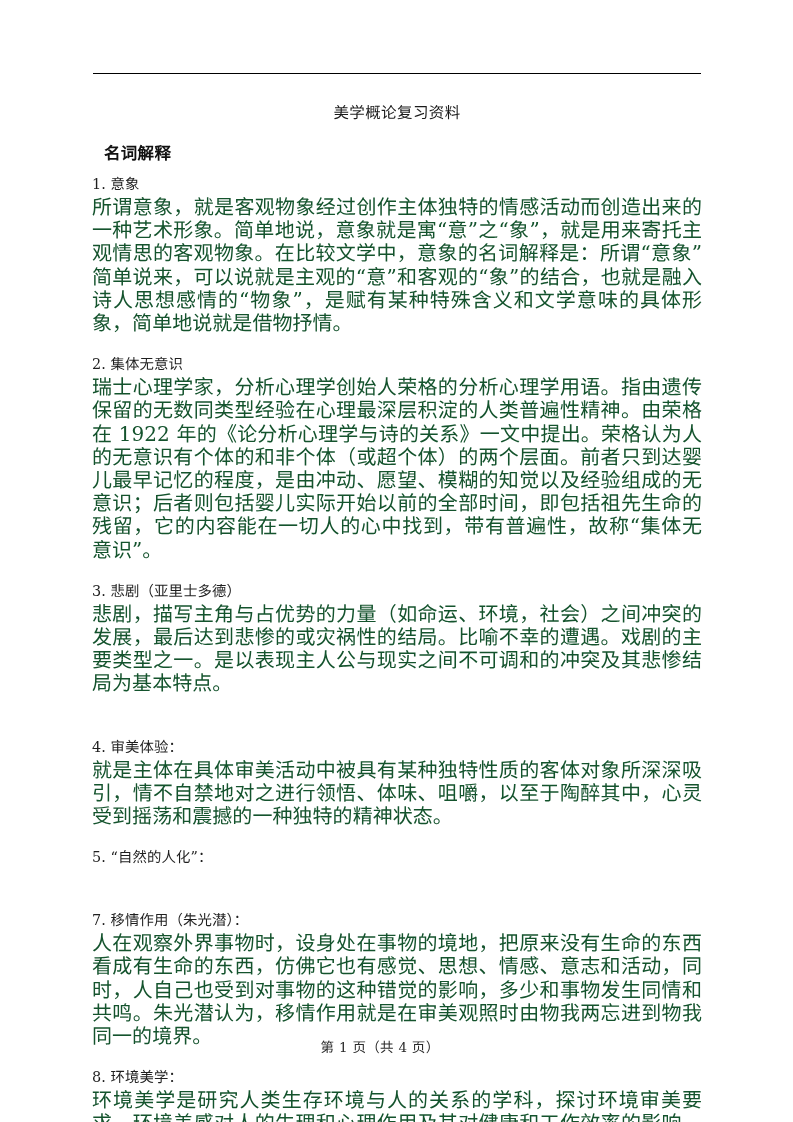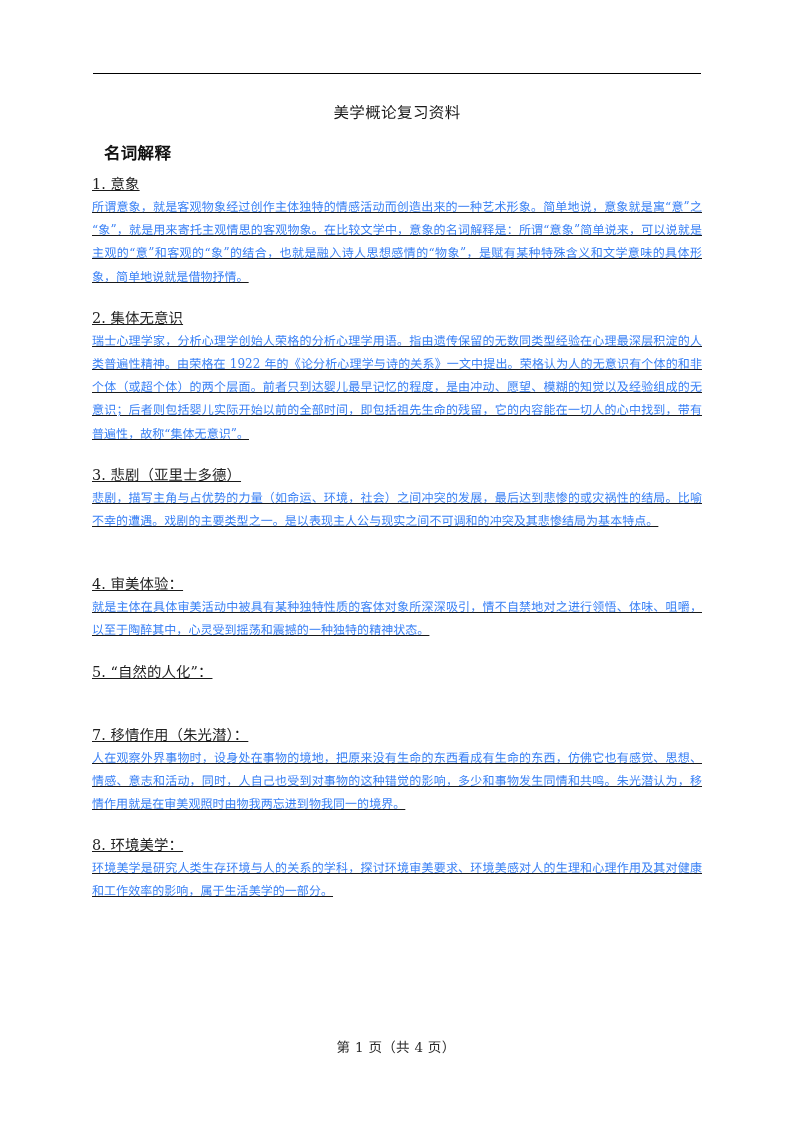--- a/index.html
+++ b/index.html
@@ -49,44 +49,43 @@
   .section-heading {
     font-size: 16.5px;
     font-weight: bold;
     line-height: 24px;
     margin: 0 0 7px 12px;
     letter-spacing: 0.3px;
     color: #111111;
   }
   .entry {
     margin: 0 0 18px 0;
-    text-decoration: underline;
   }
   .entry.gap-lg {
     margin-bottom: 40px;
   }
   .entry-term {
     font-size: 14.4px;
     line-height: 23px;
     margin: 0;
     color: #1f1f1f;
     letter-spacing: 0.1px;
   }
   .entry-body {
-    font-size: 12px;
+    font-size: 20px;
     line-height: 23.2px;
     margin: 0;
     text-align: justify;
     text-justify: inter-ideograph;
-    color: #3b82f6;
+    color: #14532d;
     letter-spacing: 0.05px;
   }
   .footer {
     position: absolute;
-    left: 92px;
+    left: 76px;
     top: 1036px;
     width: 608px;
     text-align: center;
     font-size: 13.5px;
     line-height: 22px;
     color: #2a2a2a;
     letter-spacing: 0.3px;
   }
 </style>
 </head>

